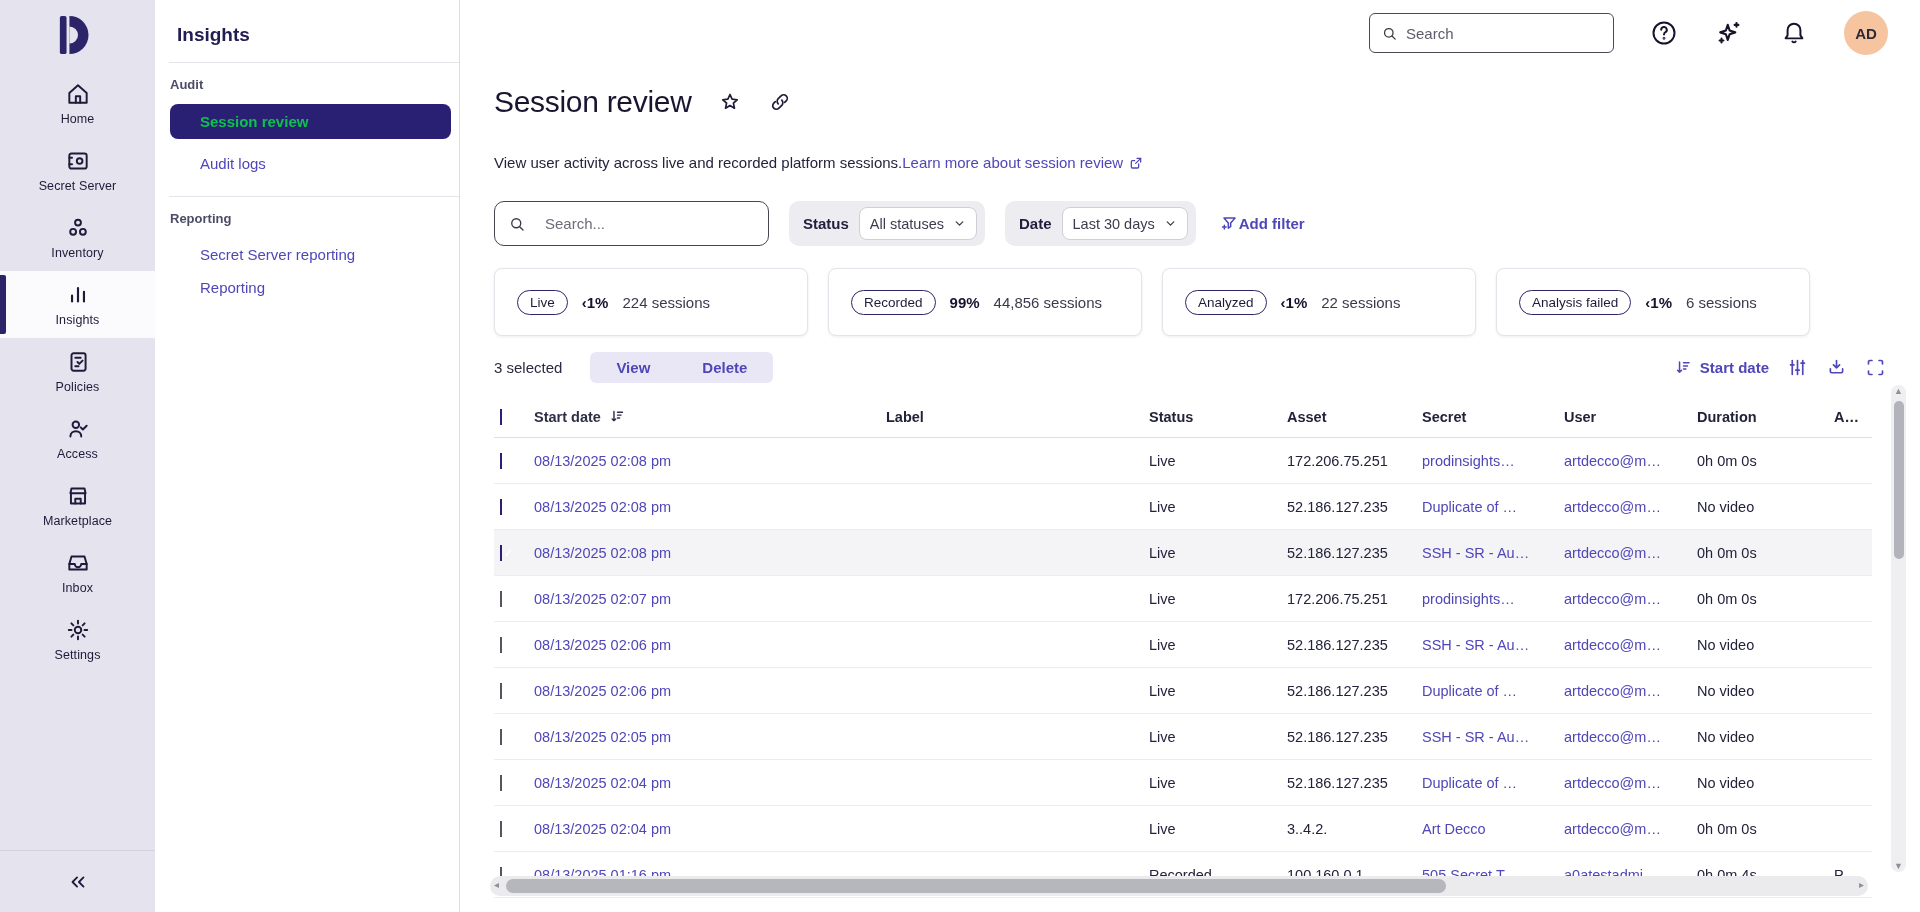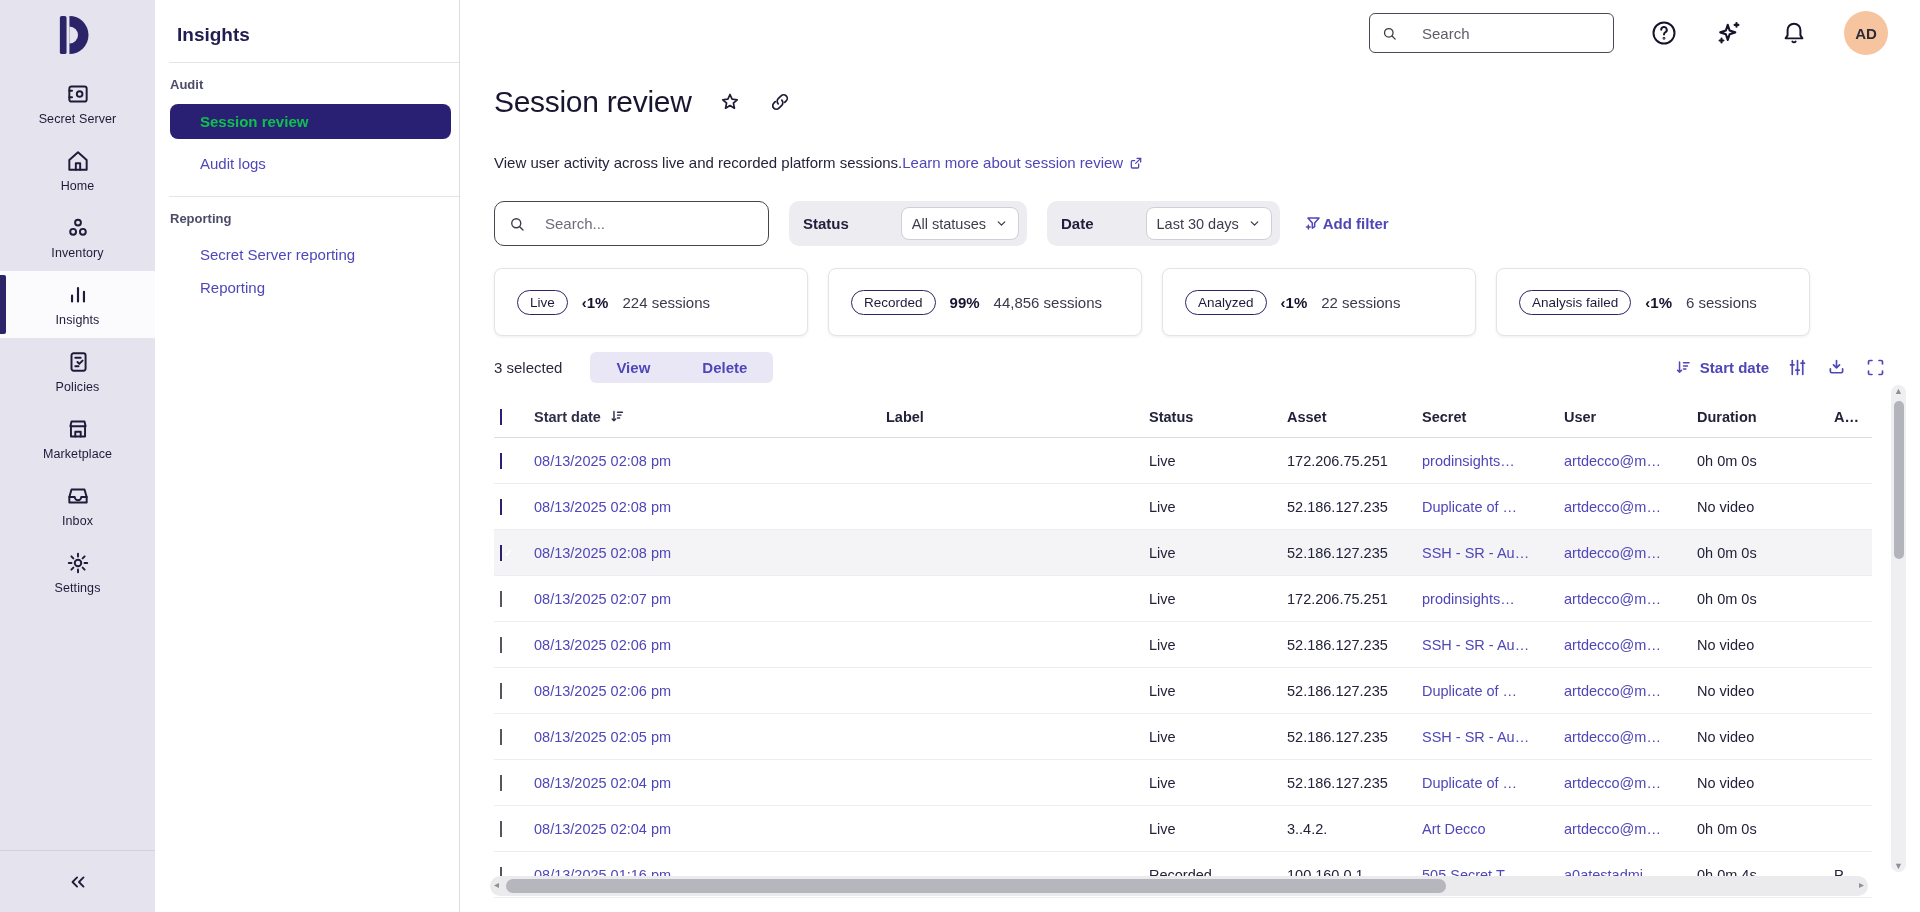--- a/index.html
+++ b/index.html
@@ -23,40 +23,40 @@
   .subnav h2 { font-size:19px; font-weight:700; color:#221d50; padding-left:22px; }
   .subnav .rule { border-top:1px solid #e4e4ea; margin:16px 0 14px 14px; }
   .sec-label { font-size:13px; font-weight:700; color:#4c4c68; padding-left:15px; margin-bottom:12px; }
   .subnav-item { display:block; font-size:15px; font-weight:500; color:#4f46b8; padding:8px 0 8px 45px; cursor:pointer; }
   .subnav-item.active { background:#2a2073; color:#0cc14d; font-weight:700; margin:0 8px 0 15px; border-radius:8px; padding:9px 0 9px 30px; }
   .subnav .gap { height:8px; }
 
   
   .main { position:relative; flex:1; background:#fff; }
   .topbar { height:66px; display:flex; align-items:center; justify-content:flex-end; gap:36px; padding-right:32px; }
-  .top-search { width:245px; height:40px; border:1px solid #4a4a57; border-radius:6px; display:flex; align-items:center; gap:24px; padding:0 11px; color:#3a3a46; }
+  .top-search { width:245px; height:40px; border:1px solid #4a4a57; border-radius:6px; display:flex; align-items:center; gap:8px; padding:0 11px; color:#3a3a46; }
   .top-search input { border:none; outline:none; font-size:15px; width:180px; font-family:inherit; color:#2a2a38; }
   .top-search input::placeholder { color:#5c5c6a; }
   .tb-icon { color:#15142c; cursor:pointer; }
   .avatar { width:44px; height:44px; border-radius:50%; background:#f6c49f; display:flex; align-items:center; justify-content:center; font-size:15px; font-weight:600; color:#2b2b3a; cursor:pointer; }
 
   .content { padding-left:34px; }
   .page-head { margin-top:14px; display:flex; align-items:center; gap:26px; height:44px; }
   .page-head h1 { font-size:30px; font-weight:500; color:#18152f; letter-spacing:-.3px; }
   .ph-icon { color:#1e1b39; cursor:pointer; }
   .desc { margin-top:27px; font-size:15px; color:#26243c; height:20px; display:flex; align-items:flex-end; gap:0; }
   .desc a { color:#4f46b8; font-weight:500; text-decoration:none; display:inline-flex; align-items:center; gap:5px; cursor:pointer; }
 
   .filter-row { margin-top:30px; display:flex; align-items:center; gap:20px; }
   .f-search { width:275px; height:45px; border:1.4px solid #45454f; border-radius:10px; display:flex; align-items:center; gap:19px; padding:0 13px; color:#3a3a46; }
   .f-search input { border:none; outline:none; font-size:15px; width:210px; font-family:inherit; color:#2a2a38; }
   .f-search input::placeholder { color:#6c6c7a; }
   .chip-group { background:#ececf1; border-radius:10px; height:45px; display:flex; align-items:center; gap:10px; padding:0 8px 0 14px; }
   .chip-group .glabel { font-size:15px; font-weight:700; color:#201e3c; }
-  .select { background:#fff; border:1px solid #cfcfda; border-radius:8px; height:33px; display:flex; align-items:center; gap:9px; padding:0 10px; font-size:14.5px; color:#3c3c4e; cursor:pointer;margin-left:42px; }
+  .select { background:#fff; border:1px solid #cfcfda; border-radius:8px; height:33px; display:flex; align-items:center; gap:9px; padding:0 10px; font-size:14.5px; color:#3c3c4e; cursor:pointer; }
   .add-filter { display:flex; align-items:center; gap:0; color:#4f46b8; font-size:15px; font-weight:700; margin-left:4px; cursor:pointer; }
 
   .stats { margin-top:22px; display:flex; gap:20px; width:1316px; }
   .stat-card { flex:1; height:68px; border:1px solid #e3e3ea; border-radius:8px; box-shadow:0 1px 3px rgba(30,30,60,.08); display:flex; align-items:center; gap:14px; padding:0 22px; background:#fff; }
   .stat-pill { border:1.5px solid #2b2566; border-radius:15px; padding:4px 12px; font-size:13.5px; font-weight:500; color:#1e1b39; white-space:nowrap; }
   .stat-pct { font-size:15px; font-weight:700; color:#16142e; white-space:nowrap; }
   .stat-count { font-size:15px; color:#3a3a4e; white-space:nowrap; }
 
   .toolbar { margin-top:14px; height:34px; width:1392px; display:flex; align-items:center; }
   .sel-text { font-size:15px; color:#2a2a3e; }
@@ -98,35 +98,35 @@
     <svg viewBox="0 0 44 44" width="42" height="42">
       <path d="M13 2 a20 20 0 0 1 0 40 Z" fill="#2b2468"></path>
       <path d="M13 13 a9 9 0 0 1 0 18 Z" fill="#e4e3ee"></path>
       <rect x="3" y="2" width="7" height="40" rx="2" fill="#2b2468"></rect>
     </svg>
   </div>
 
   <div class="nav-item">
     <span class="nicon">
         <svg viewBox="0 0 24 24" width="26" height="26" fill="none" stroke="currentColor" stroke-width="1.8" stroke-linecap="round" stroke-linejoin="round">
+          <path d="M4 11 L12 4 L20 11 V20 H4 Z"></path>
+          <path d="M10 20 V14 H14 V20"></path>
+        </svg>
+      </span>
+    <span class="nlabel">Home</span>
+  </div>
+  <div class="nav-item">
+    <span class="nicon">
+        <svg viewBox="0 0 24 24" width="26" height="26" fill="none" stroke="currentColor" stroke-width="1.8" stroke-linecap="round" stroke-linejoin="round">
           <rect x="4" y="5" width="16" height="14" rx="2"></rect>
           <circle cx="13.5" cy="12" r="2.6"></circle>
           <path d="M4 9 h2.5 M4 15 h2.5"></path>
         </svg>
       </span>
     <span class="nlabel">Secret Server</span>
-  </div>
-  <div class="nav-item">
-    <span class="nicon">
-        <svg viewBox="0 0 24 24" width="26" height="26" fill="none" stroke="currentColor" stroke-width="1.8" stroke-linecap="round" stroke-linejoin="round">
-          <path d="M4 11 L12 4 L20 11 V20 H4 Z"></path>
-          <path d="M10 20 V14 H14 V20"></path>
-        </svg>
-      </span>
-    <span class="nlabel">Home</span>
   </div>
   <div class="nav-item">
     <span class="nicon">
         <svg viewBox="0 0 24 24" width="26" height="26" fill="none" stroke="currentColor" stroke-width="1.8">
           <circle cx="12" cy="7" r="2.7"></circle>
           <circle cx="7.5" cy="15.5" r="2.7"></circle>
           <circle cx="16.5" cy="15.5" r="2.7"></circle>
         </svg>
       </span>
     <span class="nlabel">Inventory</span>
@@ -141,20 +141,30 @@
   </div>
   <div class="nav-item">
     <span class="nicon">
         <svg viewBox="0 0 24 24" width="26" height="26" fill="none" stroke="currentColor" stroke-width="1.8" stroke-linecap="round" stroke-linejoin="round">
           <path d="M8 4 H17 a2 2 0 0 1 2 2 V18 a2 2 0 0 1 -2 2 H8 a2 2 0 0 1 -2 -2 V6 a2 2 0 0 1 2 -2 Z"></path>
           <path d="M9.5 8 h5 M9.5 16 h3"></path>
           <path d="M11.5 12 l1.7 1.7 3-3"></path>
         </svg>
       </span>
     <span class="nlabel">Policies</span>
+  </div>
+  <div class="nav-item">
+    <span class="nicon">
+        <svg viewBox="0 0 24 24" width="26" height="26" fill="none" stroke="currentColor" stroke-width="1.8" stroke-linecap="round" stroke-linejoin="round">
+          <circle cx="10" cy="8" r="3"></circle>
+          <path d="M5 19 c0-3.4 2.4-5 5-5 s5 1.6 5 5"></path>
+          <path d="M14.5 10.5 l2 2 3.5-3.5"></path>
+        </svg>
+      </span>
+    <span class="nlabel">Access</span>
   </div>
   <div class="nav-item">
     <span class="nicon">
         <svg viewBox="0 0 24 24" width="26" height="26" fill="none" stroke="currentColor" stroke-width="1.8" stroke-linecap="round" stroke-linejoin="round">
           <path d="M5 9.5 L6 5 H18 L19 9.5 Z"></path>
           <path d="M5.5 9.5 V19 h13 V9.5"></path>
           <path d="M9.5 19 v-4.5 h5 V19"></path>
         </svg>
       </span>
     <span class="nlabel">Marketplace</span>

